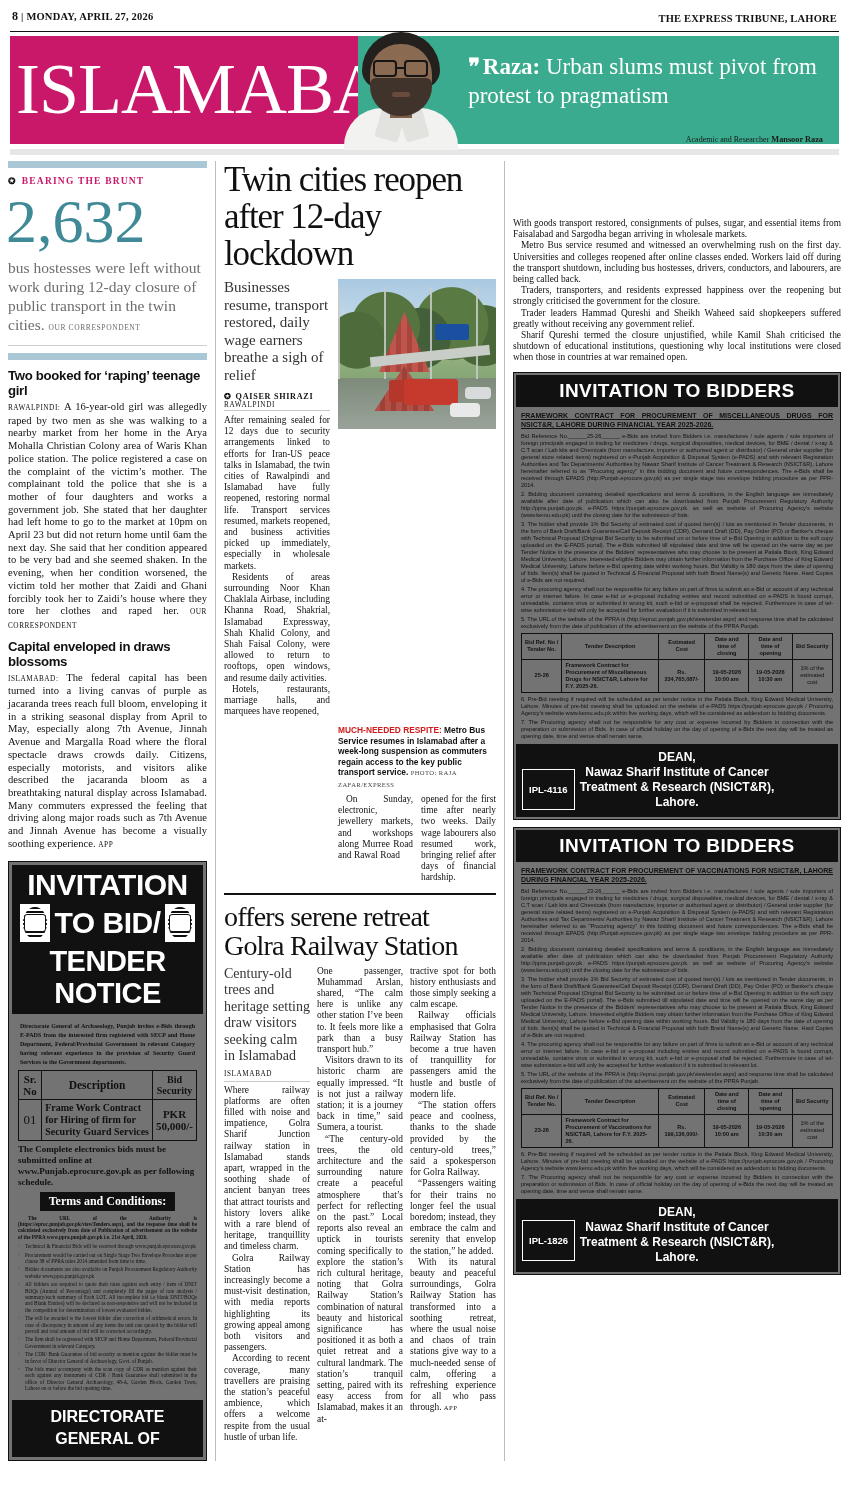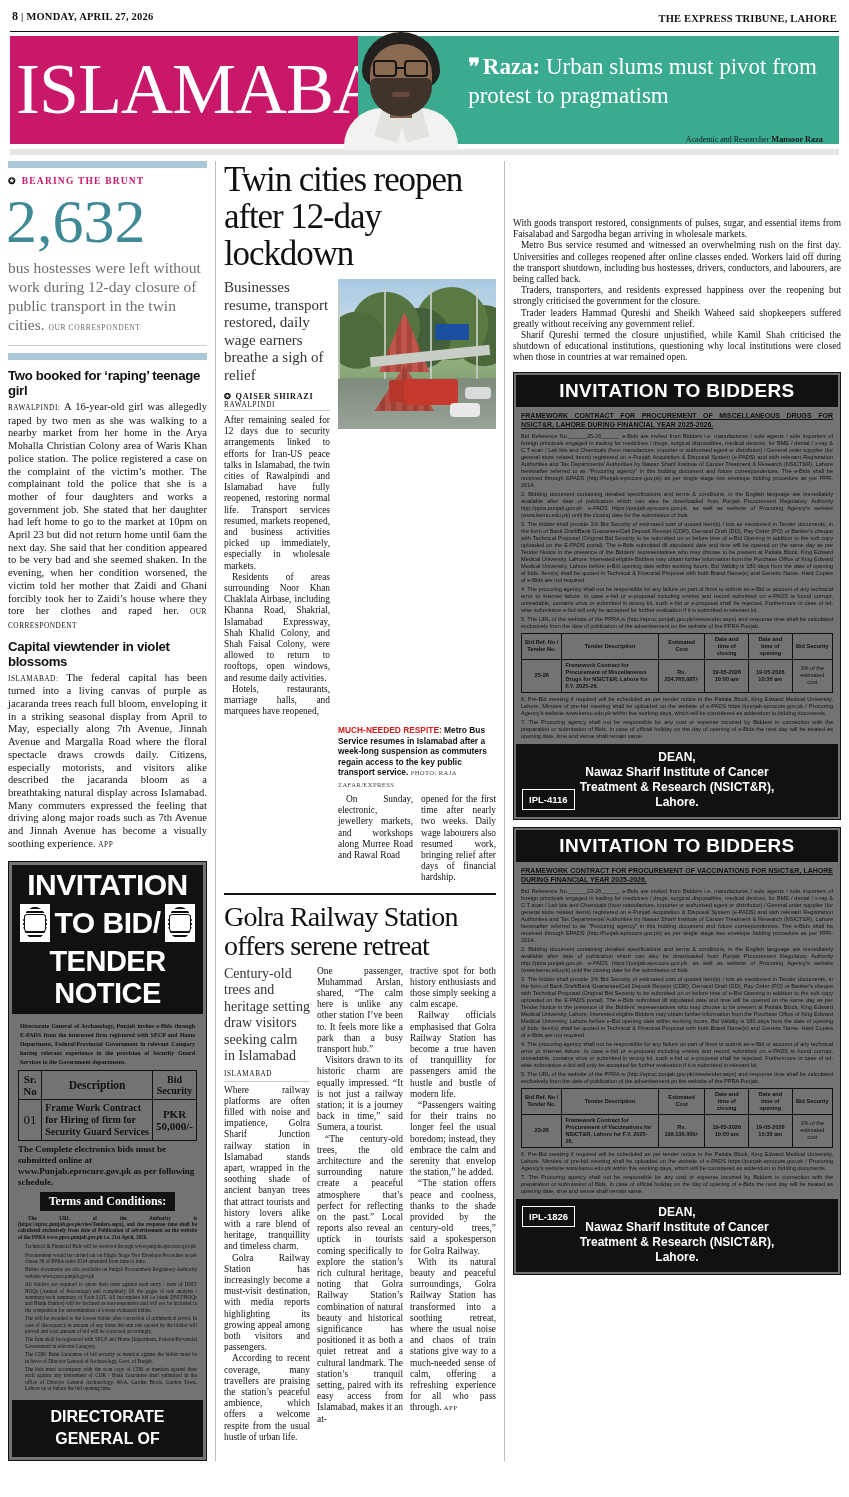--- a/index.html
+++ b/index.html
@@ -145,21 +145,21 @@
       width:22px; height:18px; background:#fff; border:1.5px solid #111; border-radius:3px;}
 
   .ad-body { padding:5px 6px; font-family:"Liberation Sans",sans-serif; }
   .tiny { font-size:5.2px; line-height:6.4px; }
   .tiny2 { font-size:5.6px; line-height:7px; }
 
   table.t { width:100%; border-collapse:collapse; }
   table.t td, table.t th { border:1px solid #111; padding:2px 3px; vertical-align:middle; }
 
   .ipl { display:inline-block; border:1.6px solid #fff; color:#fff; font-family:"Liberation Sans",sans-serif;
-         font-weight:700; font-size:11px; padding:4px 6px; }
+         font-weight:700; font-size:11px; padding:14px 6px;margin-top:14px; }
 
   .bidders-title { font-family:"Liberation Sans",sans-serif; font-weight:700; color:#fff; text-align:center;
                    font-size:19px; letter-spacing:.4px; padding:5px 0; }
   .dean { font-family:"Liberation Sans",sans-serif; font-weight:700; color:#fff; text-align:center;
           font-size:12px; line-height:15px; }
   .u { text-decoration:underline; }
   .b { font-weight:700; }
 </style>
 </head>
 <body>
@@ -230,21 +230,21 @@
       <div class="bluebar"></div>
 
       <div class="lhead">Two booked for ‘raping’ teenage girl</div>
       <div class="ltext">
         <span class="dateline">RAWALPINDI:</span>
         <span>A 16-year-old girl was allegedly raped by two men as she was walking to a nearby market from her home in the Arya Mohalla Christian Colony area of Waris Khan police station. The police registered a case on the complaint of the victim’s mother. The complainant told the police that she is a mother of four daughters and works a government job. She stated that her daughter had left home to go to the market at 10pm on April 23 but did not return home until 6am the next day. She said that her condition appeared to be very bad and she seemed shaken. In the evening, when her condition worsened, the victim told her mother that Zaidi and Ghani forcibly took her to Zaidi’s house where they tore her clothes and raped her.</span>
         <span class="src">OUR CORRESPONDENT</span>
       </div>
 
       <div style="height:6px"></div>
-      <div class="lhead">Capital viewtender in violet blossoms</div>
+      <div class="lhead">Capital enveloped in draws blossoms</div>
       <div class="ltext">
         <span class="dateline">ISLAMABAD:</span>
         <span>The federal capital has been turned into a living canvas of purple as jacaranda trees reach full bloom, enveloping it in a striking seasonal display from April to May, especially along 7th Avenue, Jinnah Avenue and Margalla Road where the floral spectacle draws crowds daily. Citizens, especially motorists, and visitors alike described the jacaranda bloom as a breathtaking natural display across Islamabad.  Many commuters expressed the feeling that driving along major roads such as 7th Avenue and Jinnah Avenue has become a visually soothing experience.</span>
         <span class="src">APP</span>
       </div>
 
       <div class="ad-wrapper">
         <div class="ad" style="padding:3px;">
           <div class="ad-blk" style="padding:4px 3px 5px;">
             <div class="inv-title">INVITATION</div>
@@ -364,43 +364,43 @@
             </div>
             <div class="body-t" style="flex:1;">
               <p class="noind">opened for the first time after nearly two weeks. Daily wage labourers also resumed work, bringing relief after days of financial hardship.</p>
             </div>
           </div>
         </div>
       </div>
 
       <div class="rule-blk"></div>
 
+      <div class="golra-head">offers serene retreat</div>
       <div class="golra-head">Golra Railway Station</div>
-      <div class="golra-head">offers serene retreat</div>
 
       <div class="cols3">
         <div>
           <div class="golra-deck">Century-old trees and heritage setting draw visitors seeking calm in Islamabad</div>
           <div style="font-size:7.2px; letter-spacing:.6px; margin-top:5px; padding-bottom:3px; border-bottom:1px solid #c9c9c9; font-family:'Liberation Serif',serif;">ISLAMABAD</div>
           <div class="body-t" style="margin-top:3px;">
             <p class="noind">Where railway platforms are often filled with noise and impatience, Golra Sharif Junction railway station in Islamabad stands apart, wrapped in the soothing shade of ancient banyan trees that attract tourists and history lovers alike with a rare blend of heritage, tranquillity and timeless charm.</p>
             <p>Golra Railway Station has increasingly become a must-visit destination, with media reports highlighting its growing appeal among both visitors and passengers.</p>
             <p>According to recent coverage, many travellers are praising the station’s peaceful ambience, which offers a welcome respite from the usual hustle of urban life.</p>
           </div>
         </div>
         <div class="body-t">
           <p class="noind">One passenger, Muhammad Arslan, shared, “The calm here is unlike any other station I’ve been to. It feels more like a park than a busy transport hub.”</p>
           <p>Visitors drawn to its historic charm are equally impressed. “It is not just a railway station; it is a journey back in time,” said Sumera, a tourist.</p>
           <p>“The century-old trees, the old architecture and the surrounding nature create a peaceful atmosphere that’s perfect for reflecting on the past.” Local reports also reveal an uptick in tourists coming specifically to explore the station’s rich cultural heritage, noting that Golra Railway Station’s combination of natural beauty and historical significance has positioned it as both a quiet retreat and a cultural landmark. The station’s tranquil setting, paired with its easy access from Islamabad, makes it an at-</p>
         </div>
         <div class="body-t">
           <p class="noind">tractive spot for both history enthusiasts and those simply seeking a calm escape.</p>
           <p>Railway officials emphasised that Golra Railway Station has become a true haven of tranquillity for passengers amid the hustle and bustle of modern life.</p>
+          <p>“The station offers peace and coolness, thanks to the shade provided by the century-old trees,” said a spokesperson for Golra Railway.</p>
           <p>“Passengers waiting for their trains no longer feel the usual boredom; instead, they embrace the calm and serenity that envelop the station,” he added.</p>
-          <p>“The station offers peace and coolness, thanks to the shade provided by the century-old trees,” said a spokesperson for Golra Railway.</p>
           <p>
             <span>With its natural beauty and peaceful surroundings, Golra Railway Station has transformed into a soothing retreat, where the usual noise and chaos of train stations give way to a much-needed sense of calm, offering a refreshing experience for all who pass through.</span>
             <span style="font-size:6.6px; letter-spacing:.5px;">APP</span>
           </p>
         </div>
       </div>
 
     </div>
 
     <div class="col-right">

